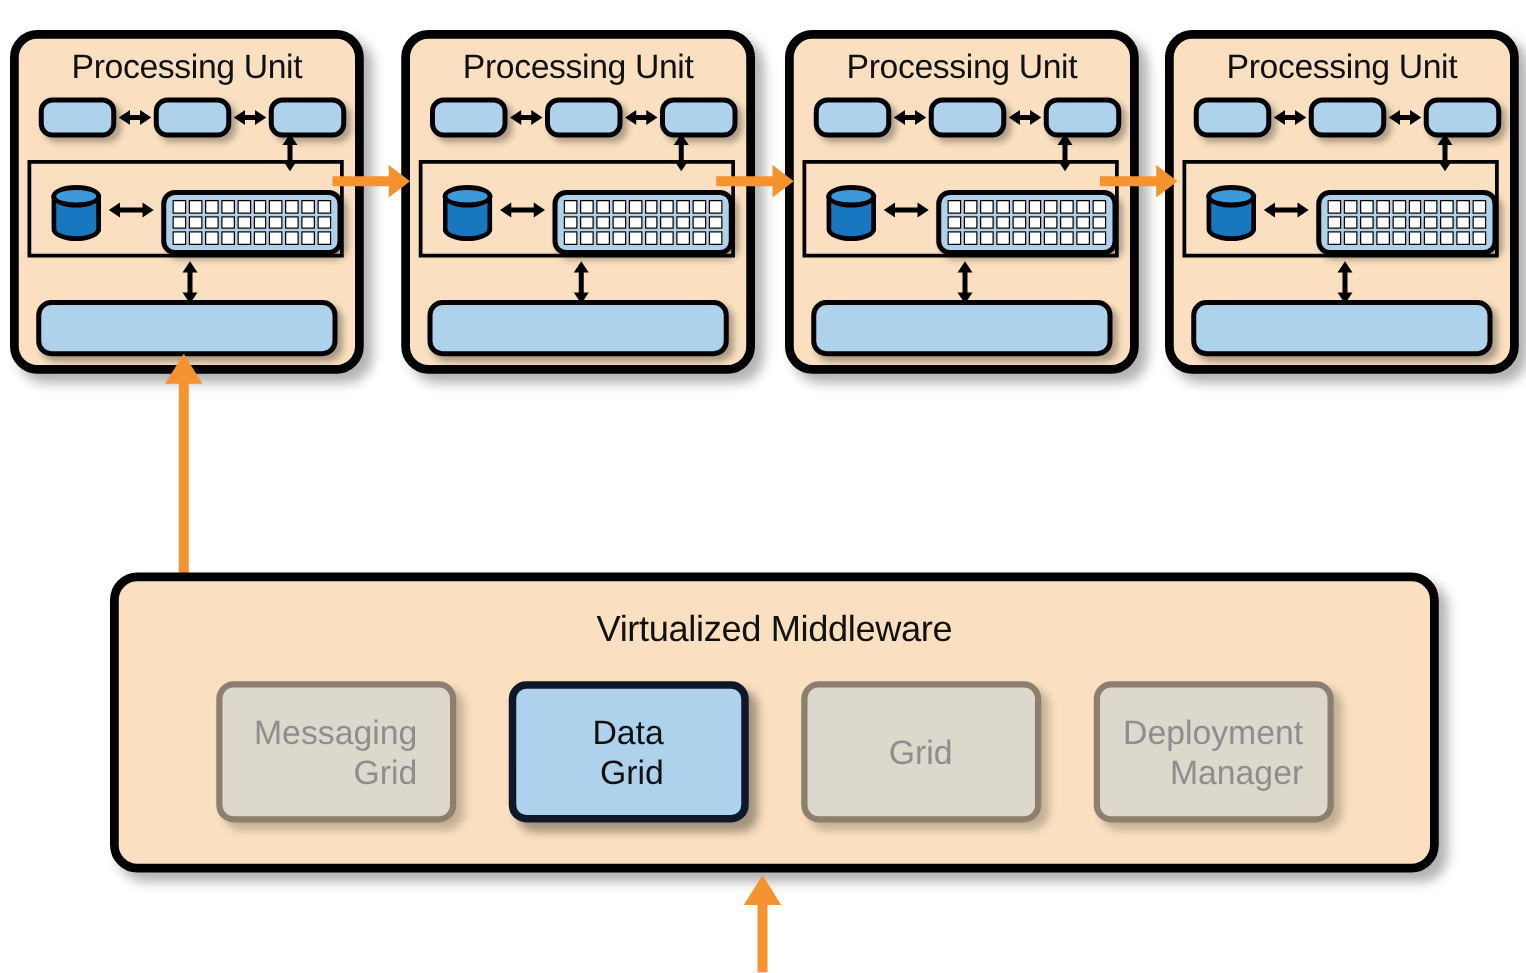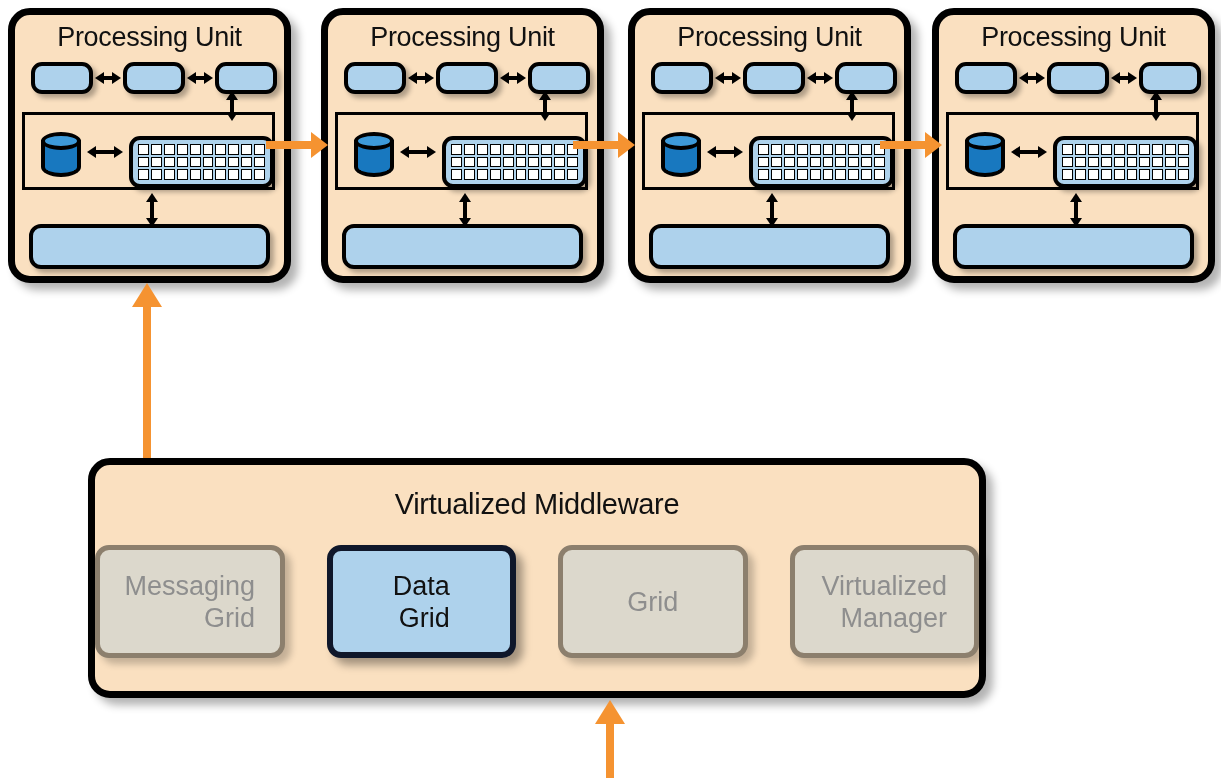--- a/index.html
+++ b/index.html
@@ -7,21 +7,21 @@
     width: 1221px; height: 778px;
     background: #ffffff;
     font-family: "Liberation Sans", sans-serif;
     overflow: hidden;
   }
   #stage { position: relative; width: 1221px; height: 778px; background: #fff; }
 
   
   .pu {
     position: absolute;
-    top: 8px;
+    top: 24px;
     width: 283px;
     height: 275px;
     background: #fae0c0;
     border: 7px solid #000000;
     border-radius: 22px;
     box-shadow: 7px 7px 9px rgba(0,0,0,0.30);
   }
   .pu-title {
     position: absolute;
     top: 4px; left: 0; right: 0;
@@ -139,21 +139,21 @@
   .oarrow-v .head {
     position: absolute; left: 0; top: 0; width: 0; height: 0;
     border-left: 15px solid transparent; border-right: 15px solid transparent;
     border-bottom: 24px solid #f59331;
   }
 
   
   .mw {
     position: absolute;
     left: 88px; top: 458px;
-    width: 898px; height: 240px;
+    width: 1063px; height: 240px;
     background: #fae0c0;
     border: 7px solid #000;
     border-radius: 22px;
     box-shadow: 7px 7px 9px rgba(0,0,0,0.30);
   }
   .mw-title {
     position: absolute; top: 22px; left: 0; right: 0;
     text-align: center;
     font-size: 29px; line-height: 34px;
     color: #111;
@@ -543,21 +543,21 @@
           <span>Grid</span>
         </div>
       </div>
       <div class="mwbox inactive">
         <div>
           <span>Grid</span>
         </div>
       </div>
       <div class="mwbox inactive">
         <div>
-          <span>Virtualized</span>
+          <span>Deployment</span>
           <span>Manager</span>
         </div>
       </div>
     </div>
   </div>
 
   <div class="oarrow-v" style="left:595px; top:700px; height:78px;">
     <div class="head"></div>
       <div class="shaft"></div>
   </div>

